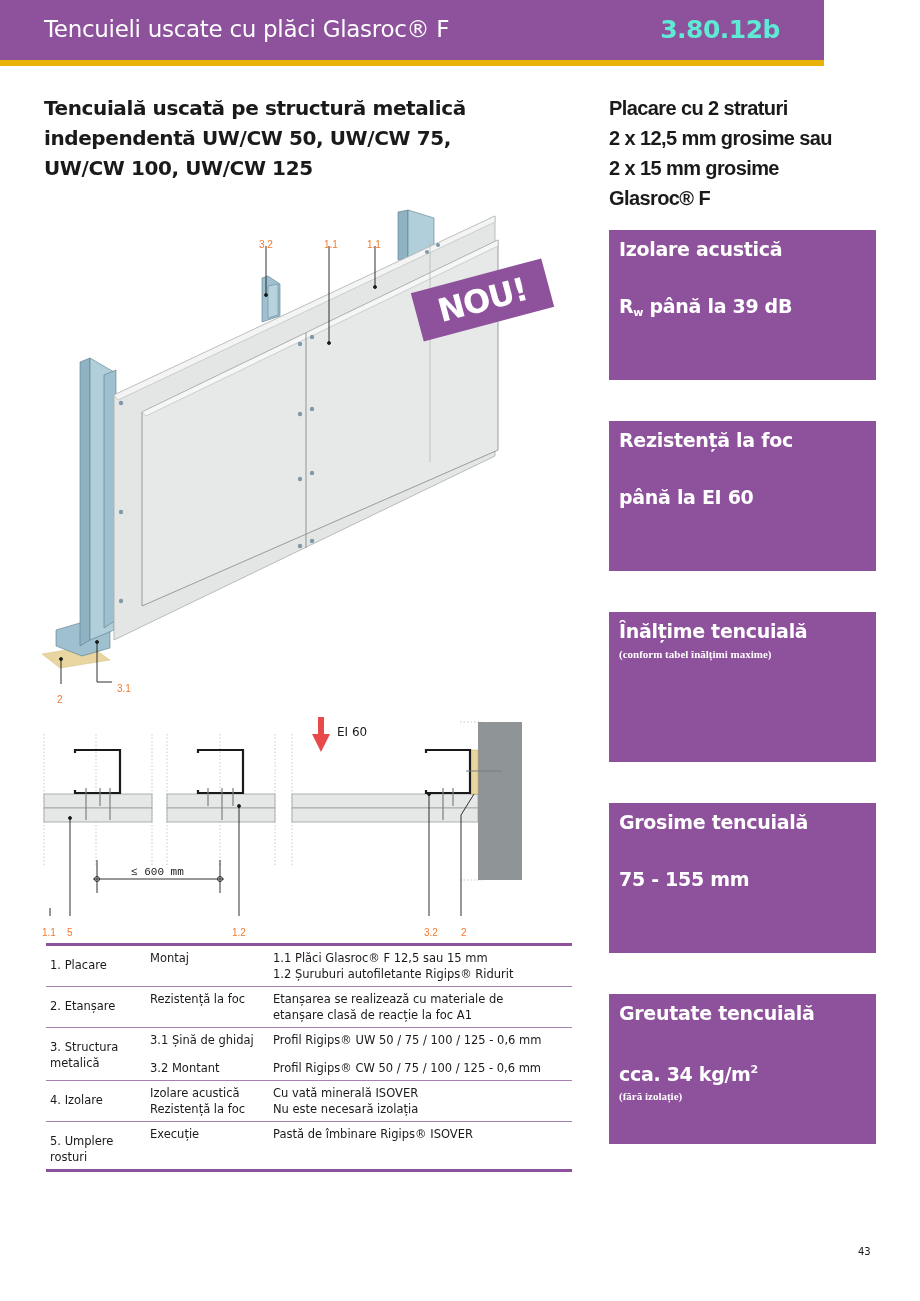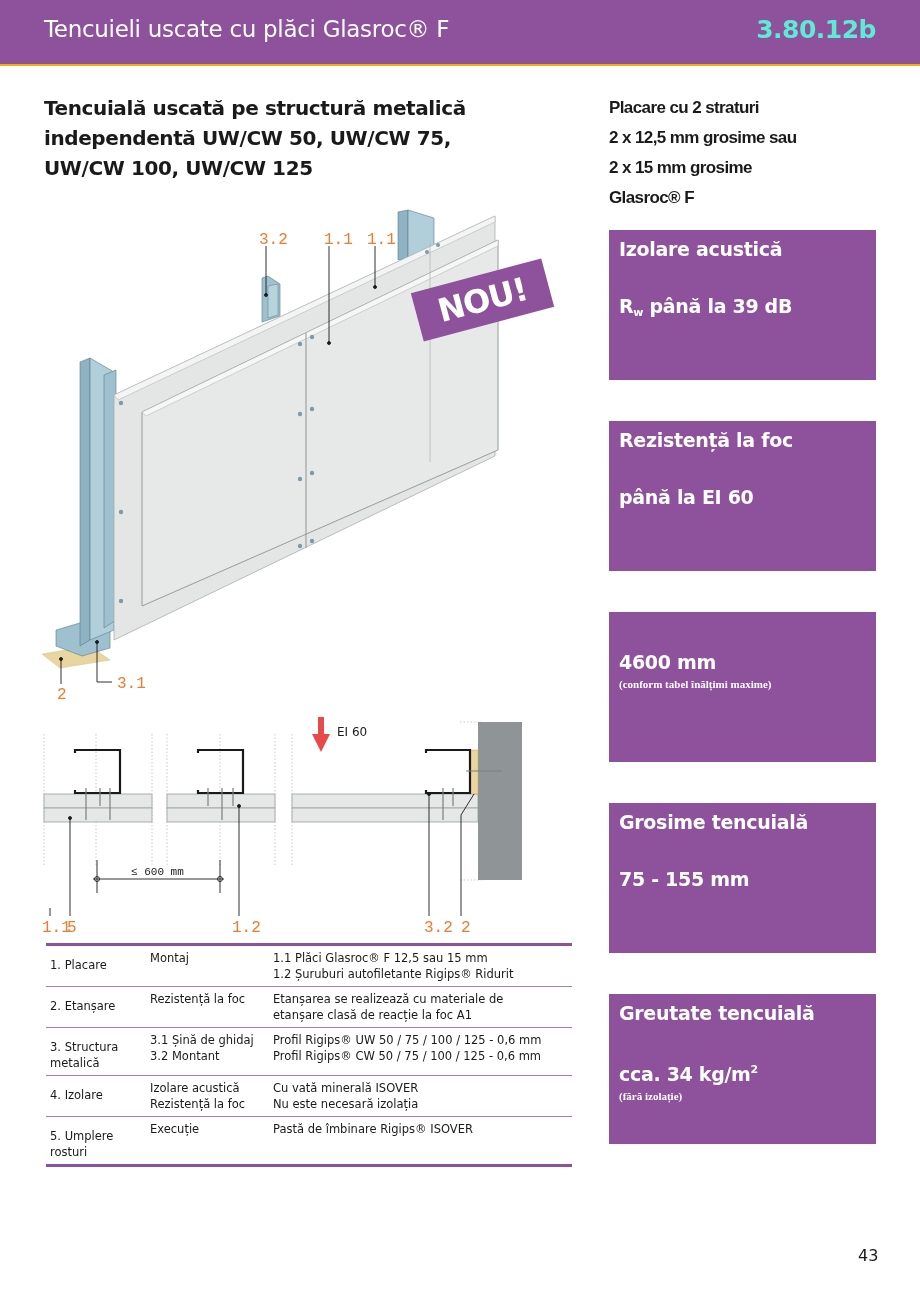--- a/index.html
+++ b/index.html
@@ -1,54 +1,54 @@
 <!DOCTYPE html>
 <html><head>
 <meta charset="utf-8">
 <style>
   * { box-sizing: border-box; margin: 0; padding: 0; }
   html, body { width: 920px; height: 1301px; background: #ffffff; overflow: hidden; }
   body { position: relative; font-family: "DejaVu Sans", sans-serif; color: #1a1a1a; }
 
   .header-bar {
-    position: absolute; left: 0; top: 0; width: 920px; height: 66px;
-    background: #8E519C; border-bottom: 2px solid #eab308;
+    position: absolute; left: 0; top: 0; width: 824px; height: 66px;
+    background: #8E519C; border-bottom: 6px solid #eab308;
   }
   .header-title {
     position: absolute; left: 44px; top: 16px; color: #fff;
     font-family: "DejaVu Sans", sans-serif; font-size: 23px; font-weight: normal; letter-spacing: -0.3px;
   }
   .header-code {
     position: absolute; right: 44px; top: 15px; color: #5eead4;
     font-family: "DejaVu Sans", sans-serif; font-size: 25px; font-weight: bold; letter-spacing: -0.5px;
   }
 
   .main-title {
     position: absolute; left: 44px; top: 93px; width: 530px;
     font-family: "DejaVu Sans", sans-serif; font-weight: bold; font-size: 20px; line-height: 30px; letter-spacing: -0.4px;
   }
   .sub-title {
     position: absolute; left: 609px; top: 93px; width: 290px;
-    font-family: "Liberation Sans", sans-serif; font-weight: bold; font-size: 17px; line-height: 30px; letter-spacing: -0.6px;
+    font-family: "Liberation Sans", sans-serif; font-weight: bold; font-size: 20px; line-height: 30px; letter-spacing: -0.6px;
   }
 
   .info-box {
     position: absolute; left: 609px; width: 267px; height: 150px;
     background: #8E519C; color: #fff; padding: 6px 10px;
   }
   .info-box .label { font-family: "DejaVu Sans", sans-serif; font-size: 19px; font-weight: bold; line-height: 26px; letter-spacing: -0.3px; }
   .info-box .value { margin-top: 32px; font-family: "DejaVu Sans", sans-serif; font-size: 19px; font-weight: bold; line-height: 24px; letter-spacing: -0.3px; }
   .info-box .note { font-family: Liberation Serif, serif; font-size: 11px; font-weight: bold; line-height: 20px; }
   .info-box sub { font-size: 11px; vertical-align: -3px; }
   .info-box sup { font-size: 11px; vertical-align: 8px; }
 
   .iso-diagram { position: absolute; left: 30px; top: 200px; width: 530px; height: 500px; }
   .section-diagram { position: absolute; left: 30px; top: 700px; width: 530px; height: 240px; }
 
-  .callout { position: absolute; font-family: Liberation Mono, monospace; font-size: 16px; color: #f07b2e; }
+  .callout { position: absolute; font-family: Liberation Sans, sans-serif; font-size: 10px; color: #f07b2e; margin-top: 8px; }
   .dim-label { position: absolute; font-family: Liberation Mono, monospace; font-size: 11px; color: #1a1a1a; text-align: right; }
   .ei-label { position: absolute; font-family: "DejaVu Sans", sans-serif; font-size: 12px; color: #1a1a1a; }
 
   .nou-badge {
     position: absolute; left: 415px; top: 275px; width: 135px; height: 50px;
     background: #8E519C; transform: rotate(-15deg); transform-origin: center;
     color: #fff; font-family: "DejaVu Sans", sans-serif; font-weight: bold; font-size: 32px;
     text-align: center; line-height: 50px; letter-spacing: -1px;
   }
 
@@ -56,23 +56,23 @@
     position: absolute; left: 46px; top: 943px; width: 526px;
     border-top: 3px solid #8E519C; border-bottom: 3px solid #8E519C;
     font-family: "DejaVu Sans", sans-serif; font-size: 11.5px; line-height: 16px; color: #1a1a1a;
   }
   .spec-row { display: flex; padding: 4px 0 4px 4px; border-bottom: 1.5px solid #a57fb0; }
   .spec-row:last-child { border-bottom: none; }
   .spec-col1 { width: 100px; flex-shrink: 0; margin-top: 7px; }
   .spec-col2 { width: 123px; flex-shrink: 0; }
   .spec-col3 { flex: 1; }
   .sub-line { display: block; }
-  .sub-line + .sub-line.gap { margin-top: 0; }
-
-  .page-number { position: absolute; left: 858px; top: 1246px; font-family: "DejaVu Sans", sans-serif; font-size: 16px; }
+  .sub-line + .sub-line.gap { margin-top: 12px; }
+
+  .page-number { position: absolute; left: 858px; top: 1246px; font-family: "DejaVu Sans", sans-serif; font-size: 10px; }
 </style>
 </head>
 <body>
 
 <div class="header-bar">
   <span class="header-title">Tencuieli uscate cu plăci Glasroc® F</span>
   <span class="header-code">3.80.12b</span>
 </div>
 
 <div class="main-title">
@@ -228,21 +228,21 @@
   <div class="label">Izolare acustică</div>
   <div class="value"><span>R</span><sub>w</sub><span> până la 39 dB</span></div>
 </div>
 
 <div class="info-box" style="top:421px;">
   <div class="label">Rezistență la foc</div>
   <div class="value">până la EI 60</div>
 </div>
 
 <div class="info-box" style="top:612px;">
-  <div class="value">4600 mm</div>
+  <div class="label">Înălțime tencuială</div>
   <div class="note">(conform tabel înălțimi maxime)</div>
 </div>
 
 <div class="info-box" style="top:803px;">
   <div class="label">Grosime tencuială</div>
   <div class="value">75 - 155 mm</div>
 </div>
 
 <div class="info-box" style="top:994px;">
   <div class="label">Greutate tencuială</div>

